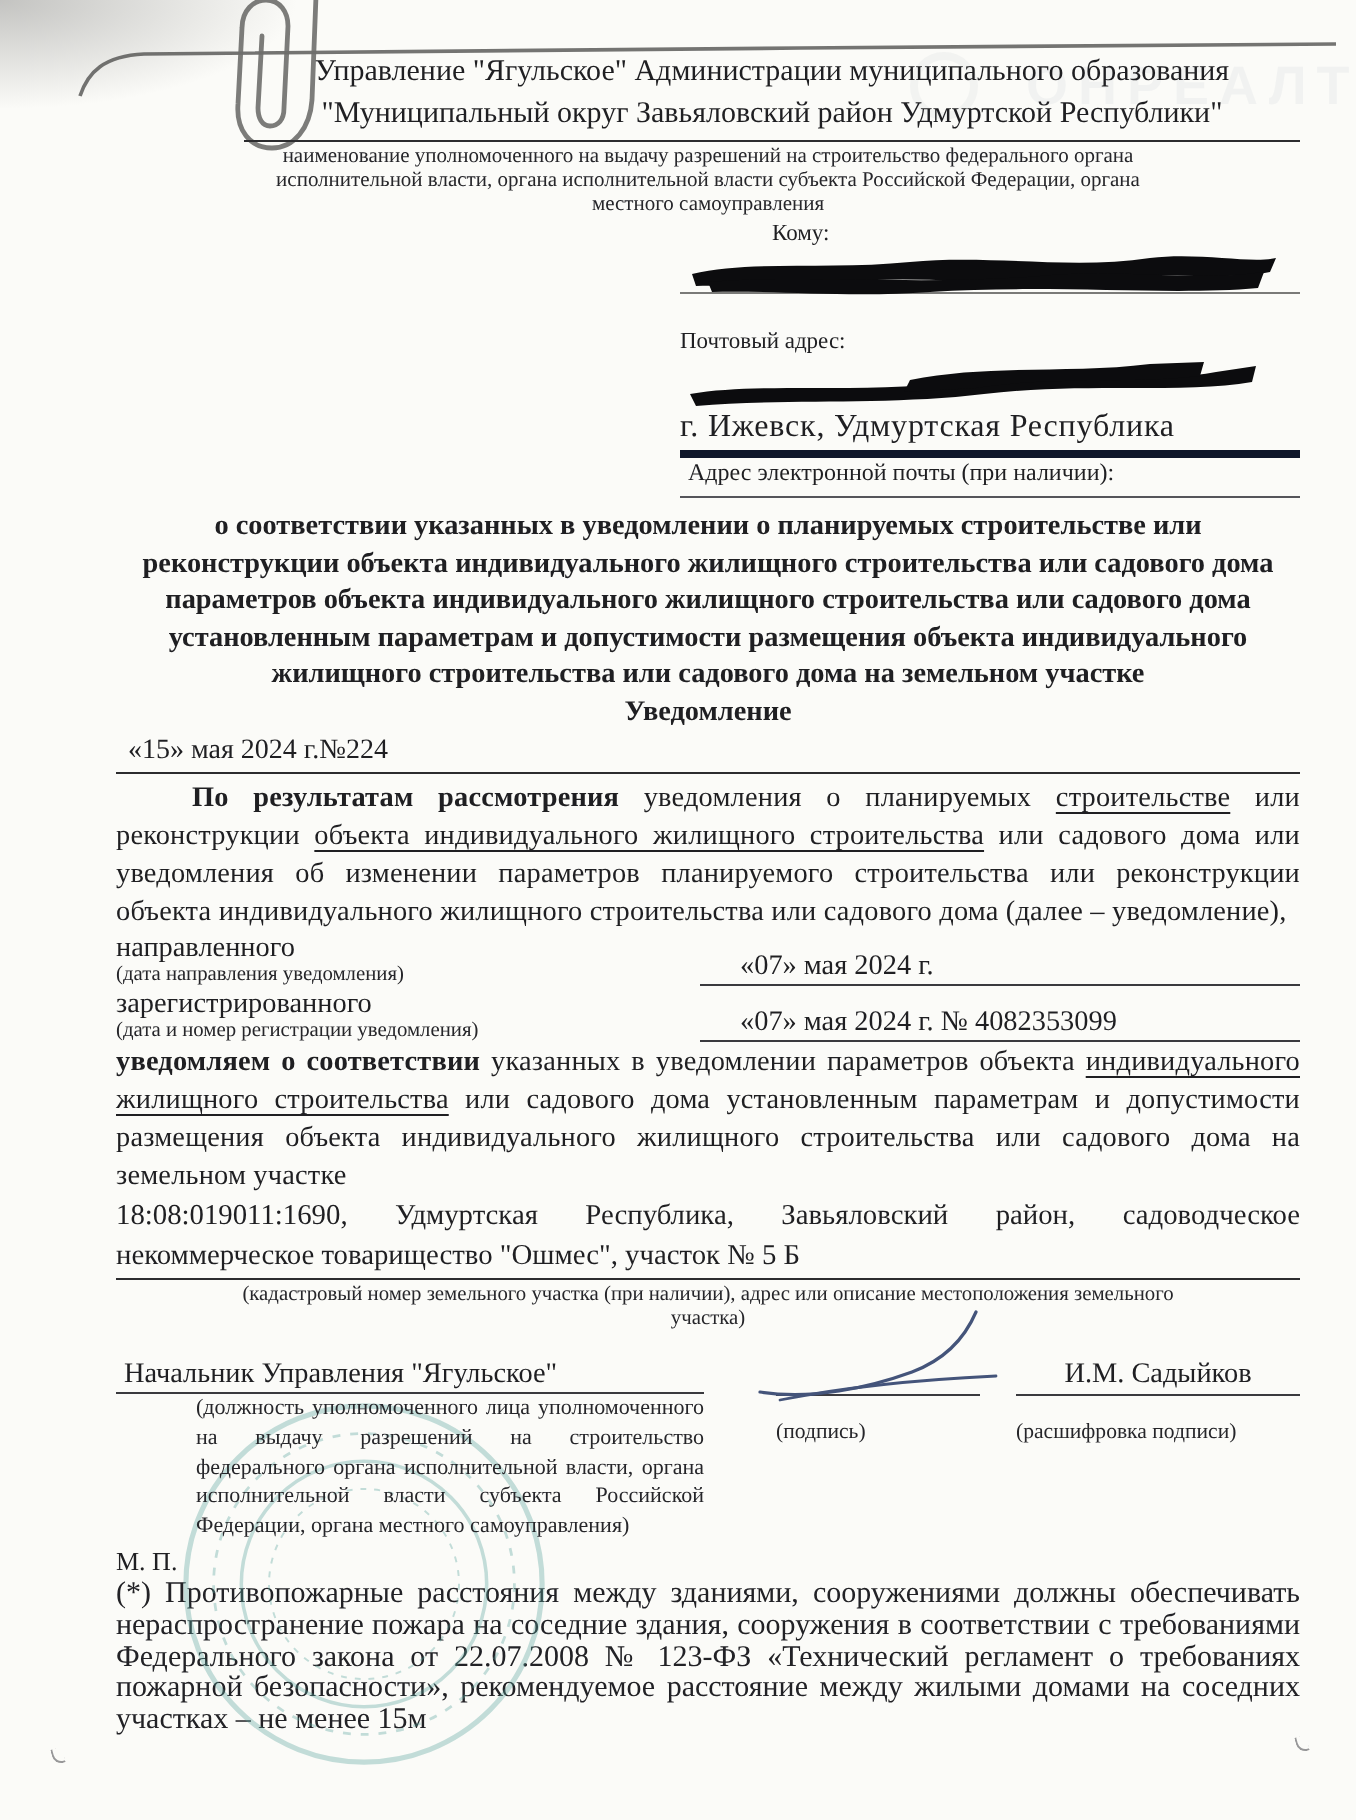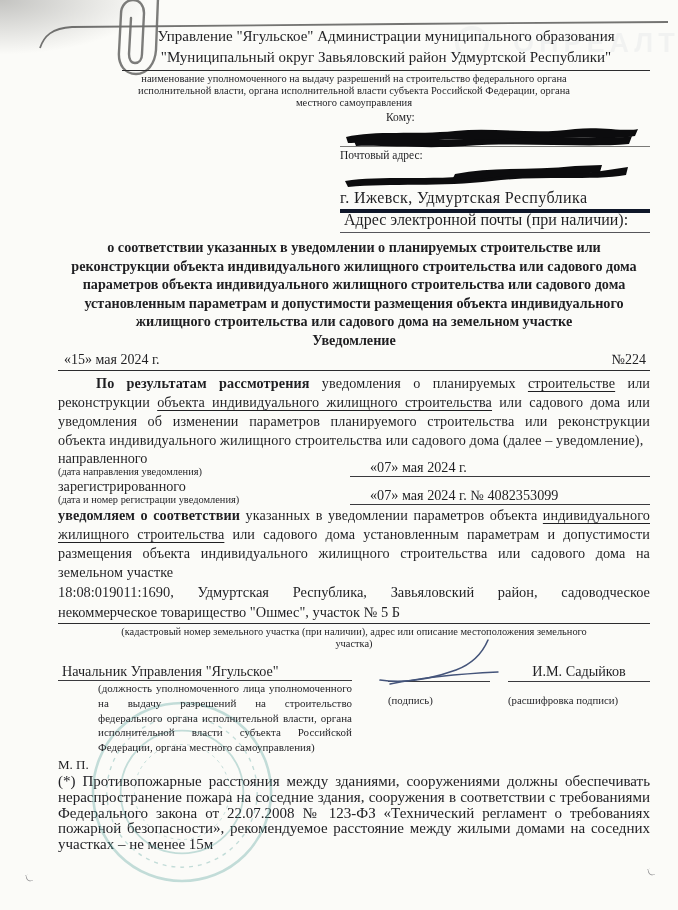--- a/index.html
+++ b/index.html
@@ -22,28 +22,28 @@
 
   .org-header{margin-left:64px;text-align:center;font-size:15px;line-height:21px;
     border-bottom:1.4px solid #2c2c2e;padding-bottom:2px;}
   .org-caption{margin:2px auto 0;width:470px;text-align:center;font-size:10.5px;line-height:11.8px;color:#26262a;}
 
   .addressee{margin-left:282px;width:310px;margin-top:3px;}
   .to-label{font-size:11.5px;padding-left:46px;line-height:13px;}
   .slot{position:relative;height:22px;border-bottom:1px solid #7a7a78;}
   .slot2{position:relative;height:24px;}
   .slot svg,.slot2 svg{position:absolute;left:0;top:0;}
-  .postal-label{font-size:11.5px;line-height:14px;margin-top:1px;}
+  .postal-label{font-size:11.5px;line-height:14px;margin-top:17px;}
   .city-text{font-size:16px;line-height:19px;letter-spacing:.4px;border-bottom:4px solid #0f172a;
     padding-top:2px;padding-bottom:2px;}
-  .email-label{font-size:16px;line-height:12px;padding-left:4px;padding-top:1px;}
+  .email-label{font-size:12px;line-height:12px;padding-left:4px;padding-top:1px;}
   .email-line{height:6px;border-bottom:1px solid #55555a;}
 
   .doc-title{margin-top:5px;text-align:center;font-weight:bold;font-size:14.2px;line-height:18.5px;}
-  .meta-row{display:flex;justify-content:space-between;align-items:baseline;
+  .meta-row{display:flex;align-items:baseline;
     border-bottom:1.3px solid #2c2c2e;font-size:14px;line-height:18px;margin-top:2px;padding:0 4px 1px 6px;}
 
   .para{font-size:14.2px;line-height:19px;text-align:justify;letter-spacing:.1px;}
   .p1{text-indent:38px;margin-top:3px;}
   .seg-b{font-weight:bold;}
   .seg-u{text-decoration:underline;text-underline-offset:3px;}
 
   .fieldrow{display:flex;align-items:flex-end;}
   .fieldrow .left{width:292px;}
   .fieldrow .word{font-size:14.2px;line-height:16px;}

